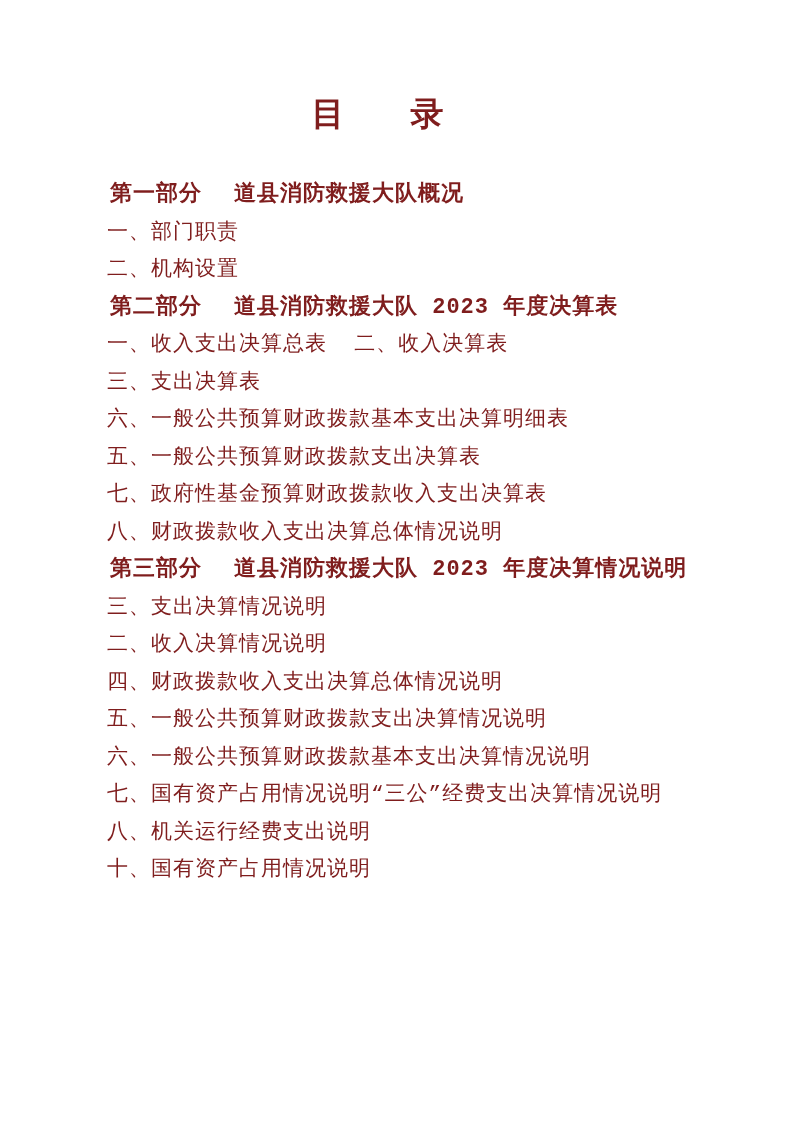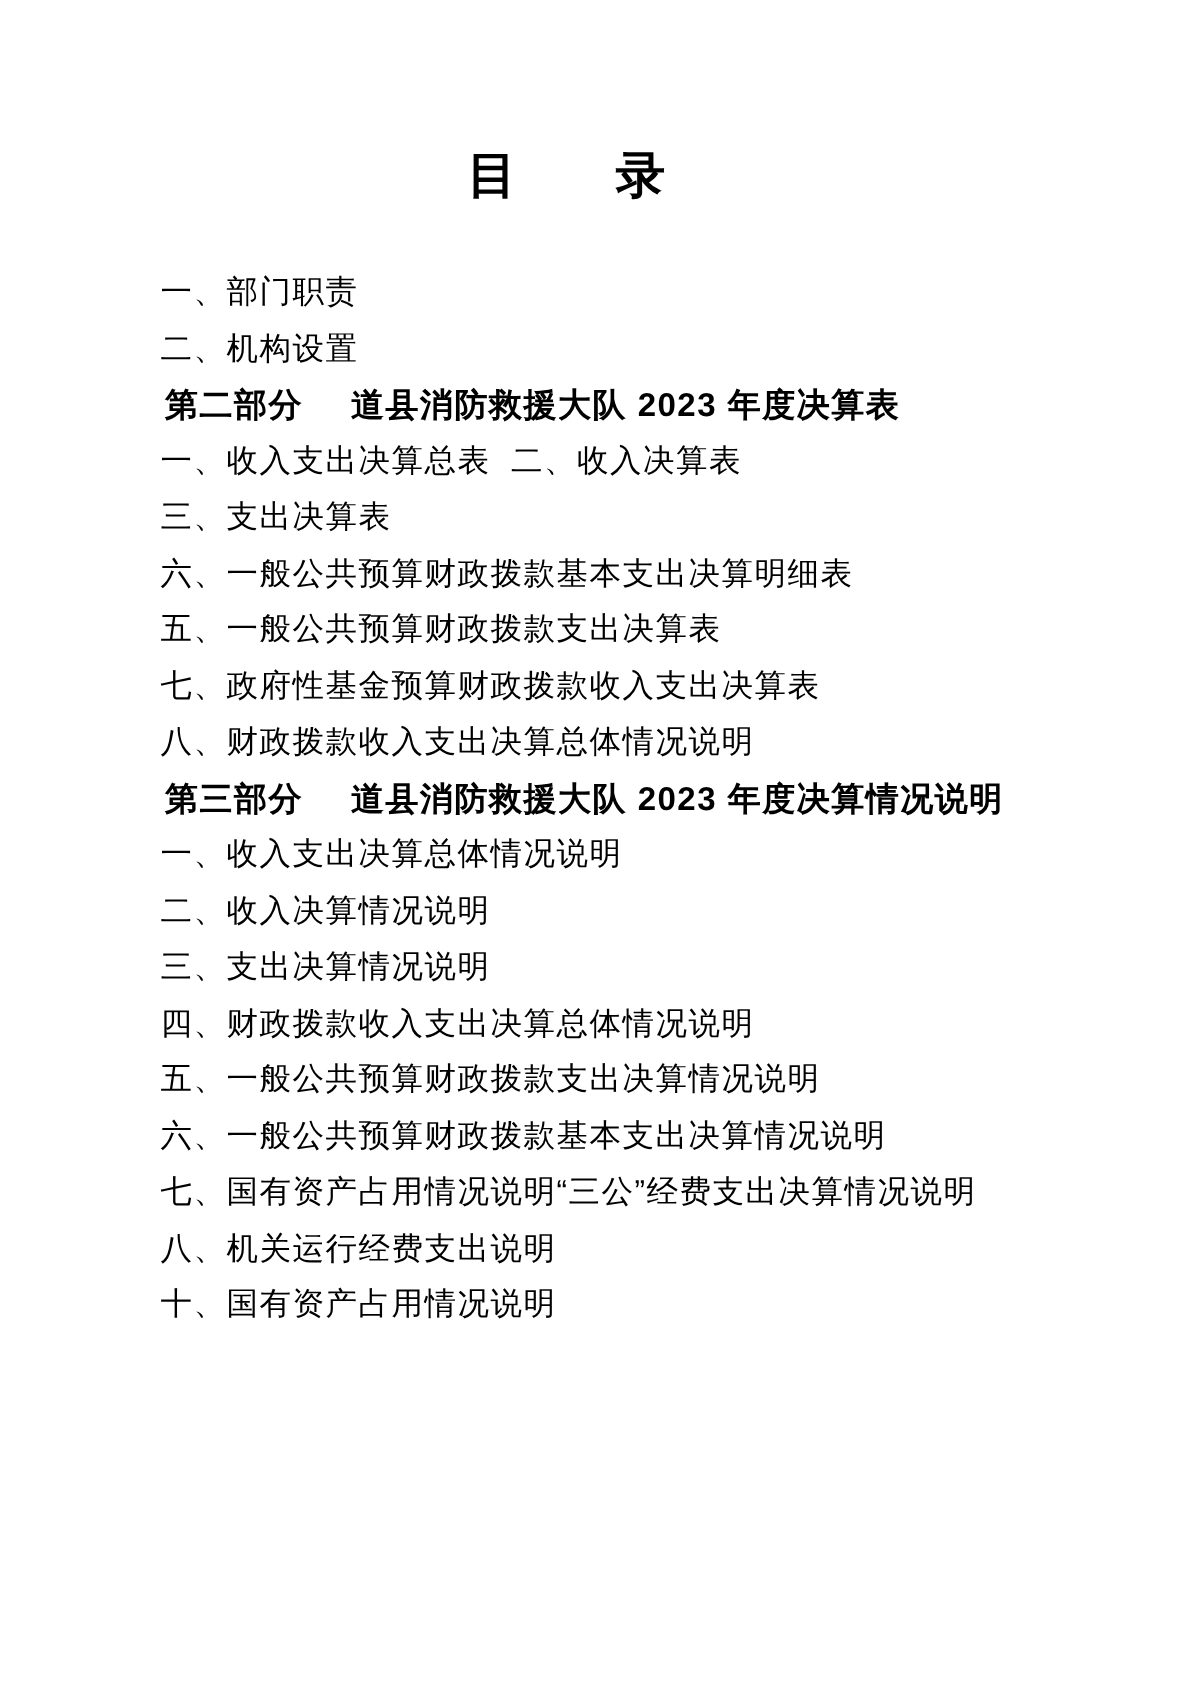--- a/index.html
+++ b/index.html
@@ -5,22 +5,22 @@
   html, body {
     margin: 0;
     padding: 0;
     background: #ffffff;
   }
   .page {
     position: relative;
     width: 793px;
     height: 1002px;
     background: #ffffff;
-    color: #000000;
-    font-family: Liberation Sans, sans-serif;
+    color: #7f1d1d;
+    font-family: Liberation Mono, monospace;
     overflow: hidden;
   }
   .doc-title {
     margin: 0;
     padding-top: 94px;
     padding-right: 38px; 
     text-align: center;
     font-size: 33px;
     line-height: 45px;
     font-weight: 700;
@@ -59,38 +59,38 @@
 </style>
 </head>
 <body>
 
 <div class="page">
 
   <h1 class="doc-title">目　　录</h1>
 
   <div class="toc">
 
+    <div class="toc-line toc-heading"><span class="heading-label">第一部分</span><span class="heading-text">道县消防救援大队概况</span></div>
 
     <div class="toc-line toc-item"><span>一、部门职责</span></div>
     <div class="toc-line toc-item"><span>二、机构设置</span></div>
 
     <div class="toc-line toc-heading"><span class="heading-label">第二部分</span><span class="heading-text">道县消防救援大队 2023 年度决算表</span></div>
 
     <div class="toc-line toc-item"><span>一、收入支出决算总表  二、收入决算表</span></div>
     <div class="toc-line toc-item"><span>三、支出决算表</span></div>
     <div class="toc-line toc-item"><span>六、一般公共预算财政拨款基本支出决算明细表</span></div>
     <div class="toc-line toc-item"><span>五、一般公共预算财政拨款支出决算表</span></div>
     <div class="toc-line toc-item"><span>七、政府性基金预算财政拨款收入支出决算表</span></div>
     <div class="toc-line toc-item"><span>八、财政拨款收入支出决算总体情况说明</span></div>
 
     <div class="toc-line toc-heading"><span class="heading-label">第三部分</span><span class="heading-text">道县消防救援大队 2023 年度决算情况说明</span></div>
 
-    <div class="toc-line toc-item"><span>一、收入支出决算总体情况说明</span></div>
+    <div class="toc-line toc-item"><span>三、支出决算情况说明</span></div>
     <div class="toc-line toc-item"><span>二、收入决算情况说明</span></div>
-    <div class="toc-line toc-item"><span>三、支出决算情况说明</span></div>
     <div class="toc-line toc-item"><span>四、财政拨款收入支出决算总体情况说明</span></div>
     <div class="toc-line toc-item"><span>五、一般公共预算财政拨款支出决算情况说明</span></div>
     <div class="toc-line toc-item"><span>六、一般公共预算财政拨款基本支出决算情况说明</span></div>
     <div class="toc-line toc-item"><span>七、国有资产占用情况说明“三公”经费支出决算情况说明</span></div>
     <div class="toc-line toc-item"><span>八、机关运行经费支出说明</span></div>
     <div class="toc-line toc-item"><span>十、国有资产占用情况说明</span></div>
 
   </div>
 
   <div class="page-number">2</div>

